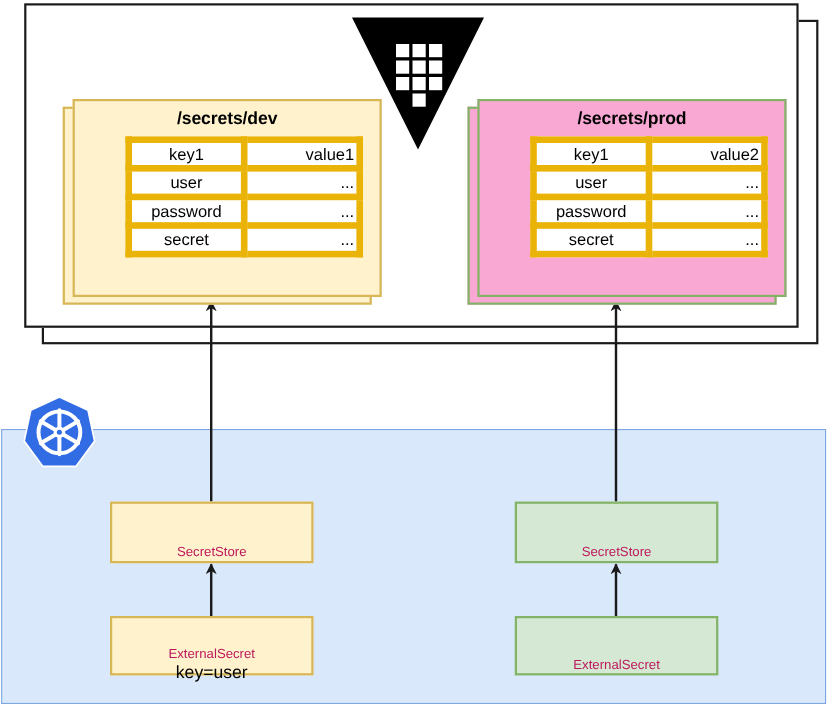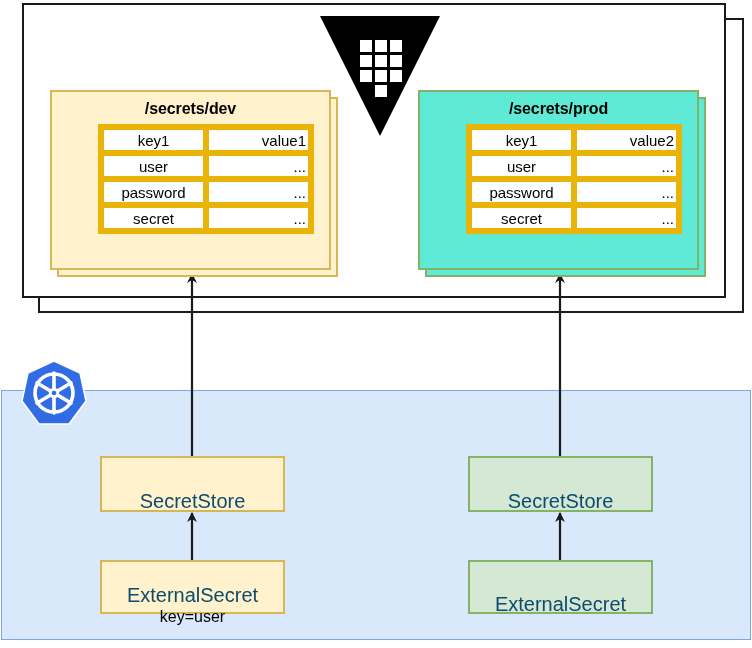--- a/index.html
+++ b/index.html
@@ -63,31 +63,31 @@
     border-width: 2px;
     border-style: solid;
   }
   .card-back {
     left: 7px;
     top: 7px;
     width: 281px;
     height: 180px;
   }
   .card-front {
-    left: 0px;
+    left: 16px;
     top: 0px;
     width: 281px;
     height: 180px;
   }
   .card.yellow {
     background: #fff2cc;
     border-color: #d6b656;
   }
   .card.green {
-    background: #5eead4;
+    background: #f9a8d4;
     border-color: #82b366;
   }
 
   .card-title {
     position: absolute;
     left: 0;
     top: 8px;
     width: 100%;
     text-align: center;
     font-size: 16px;
@@ -155,22 +155,22 @@
   }
   .crd-box.yellow {
     background: #fff2cc;
     border-color: #d6b656;
   }
   .crd-box.green {
     background: #d5e8d4;
     border-color: #82b366;
   }
   .crd-title {
-    font-size: 20px;
-    color: #0c4a6e;
+    font-size: 12px;
+    color: #be185d;
     margin-top: 35px;
   }
   .crd-title.bold { font-weight: normal; }
   .crd-sub {
     font-size: 16px;
     color: #000000;
   }
 
   
   .arrow-svg {

